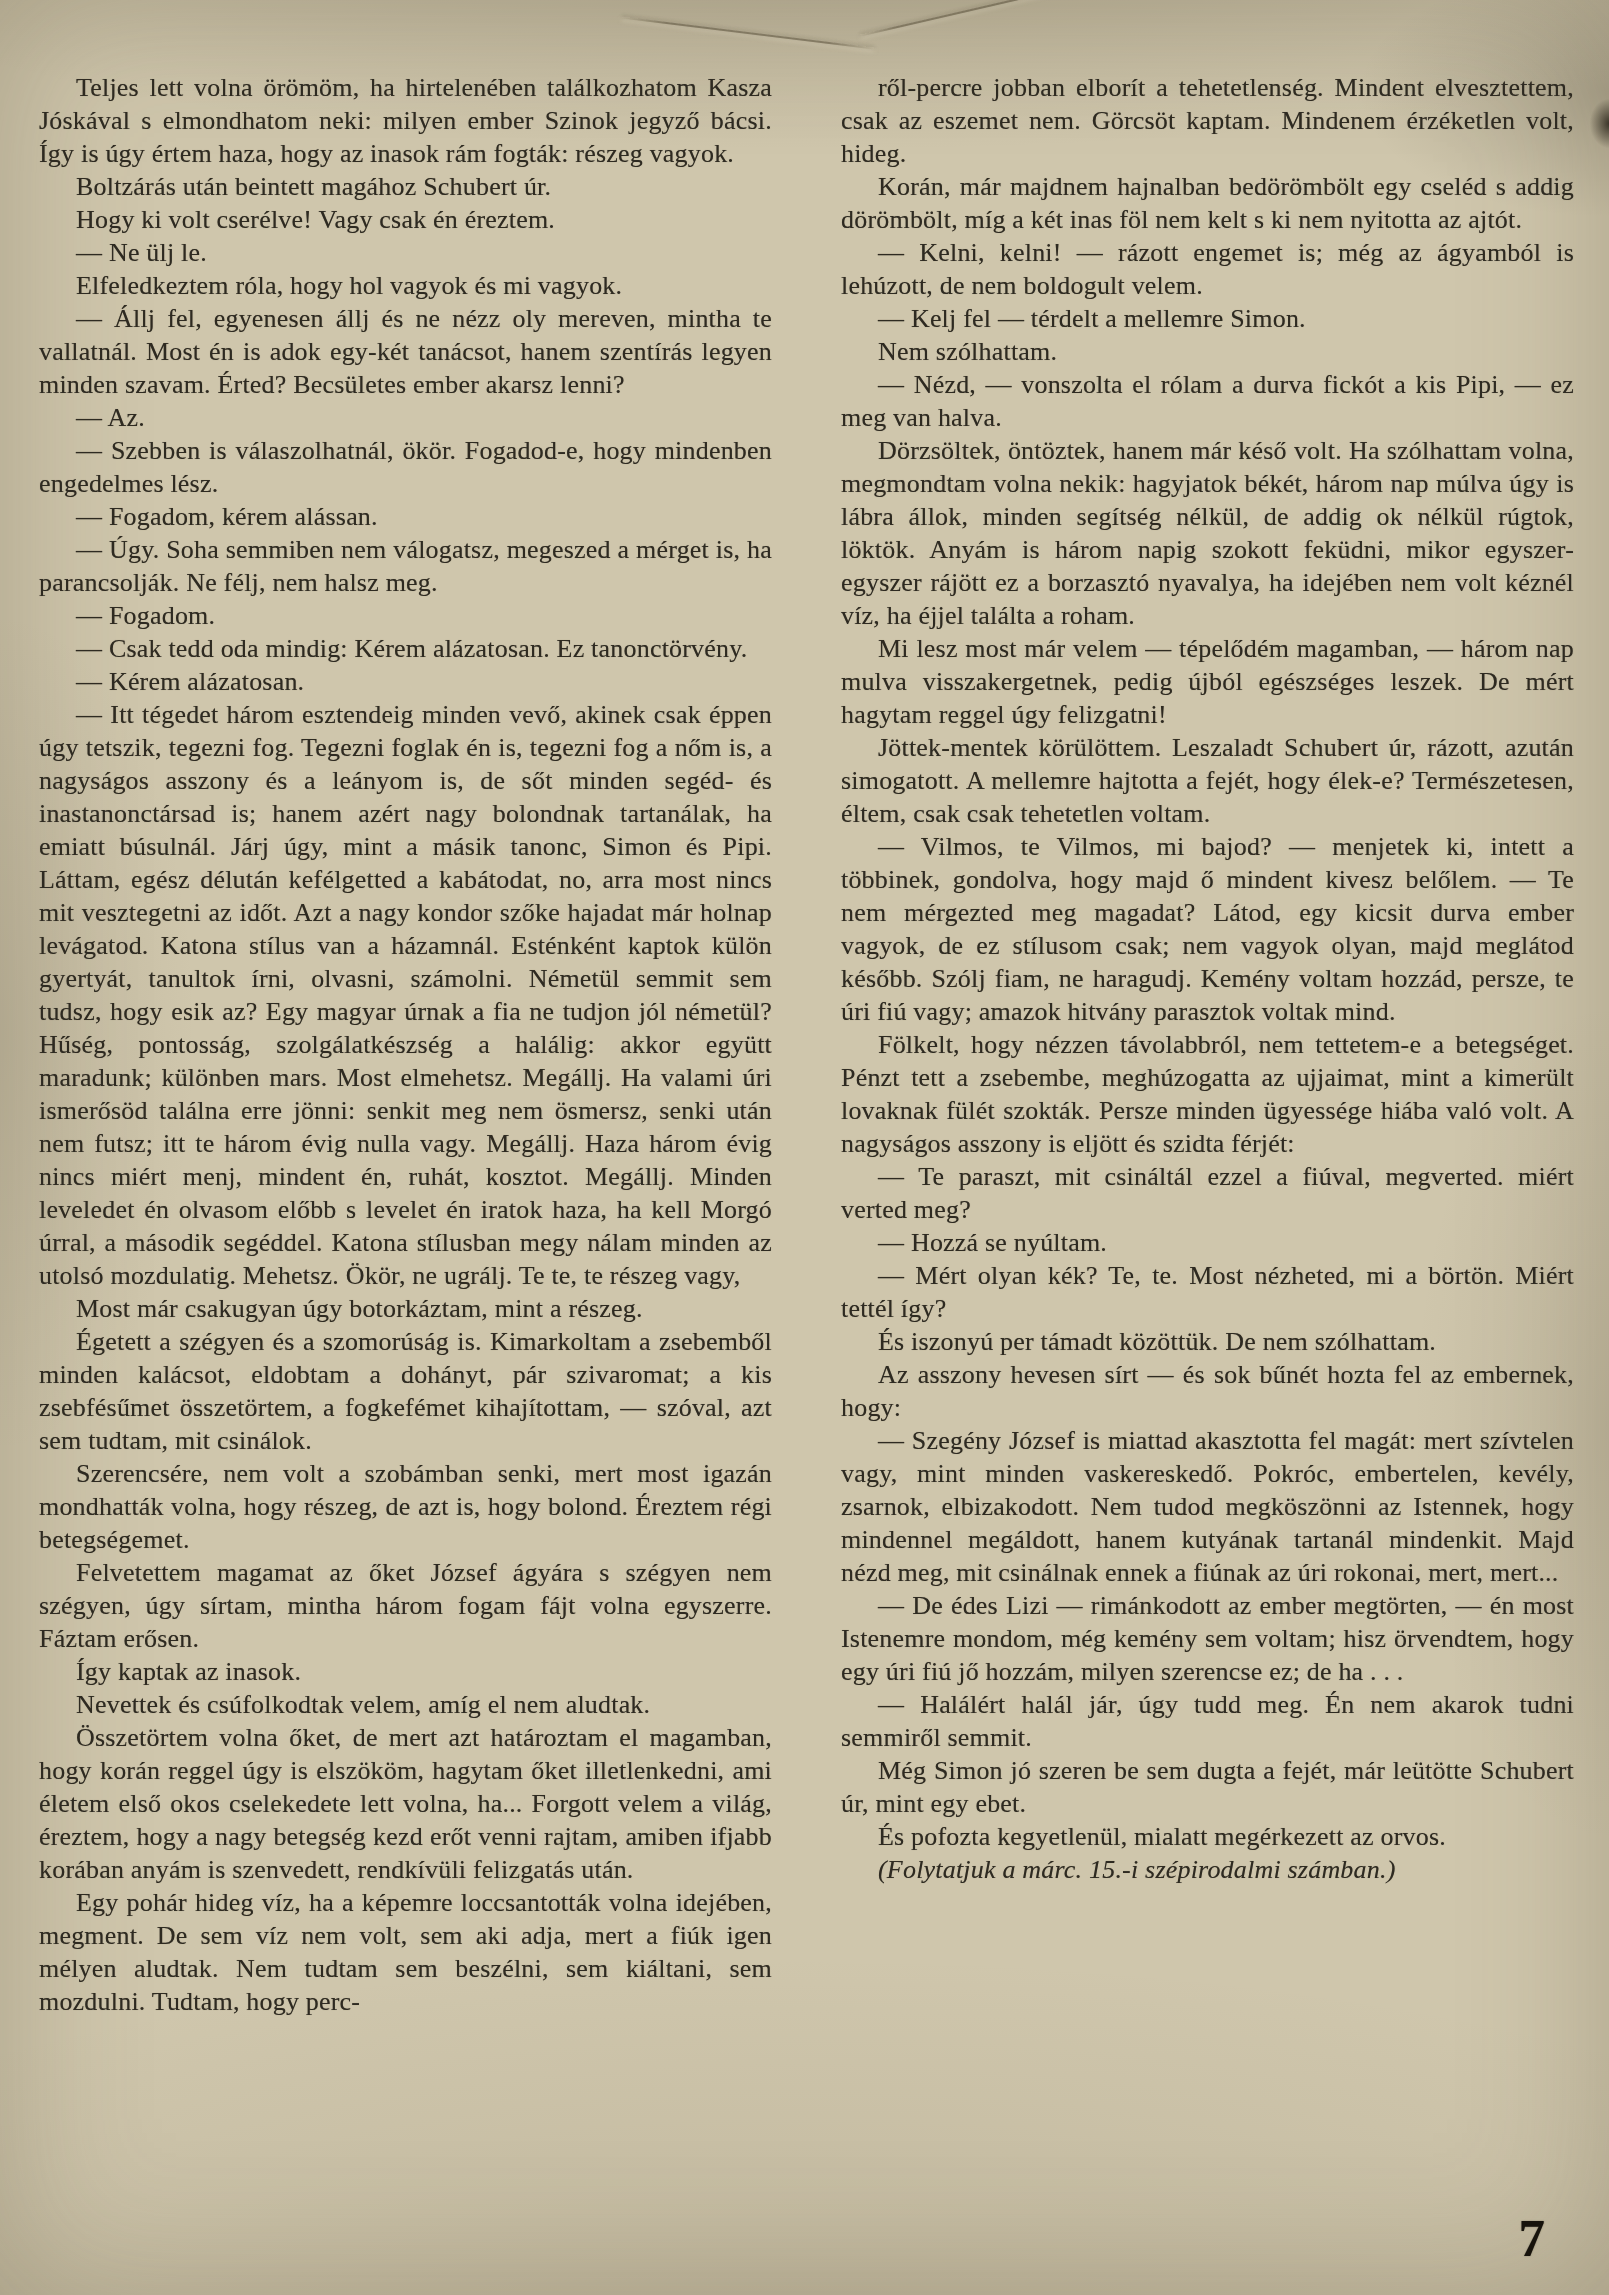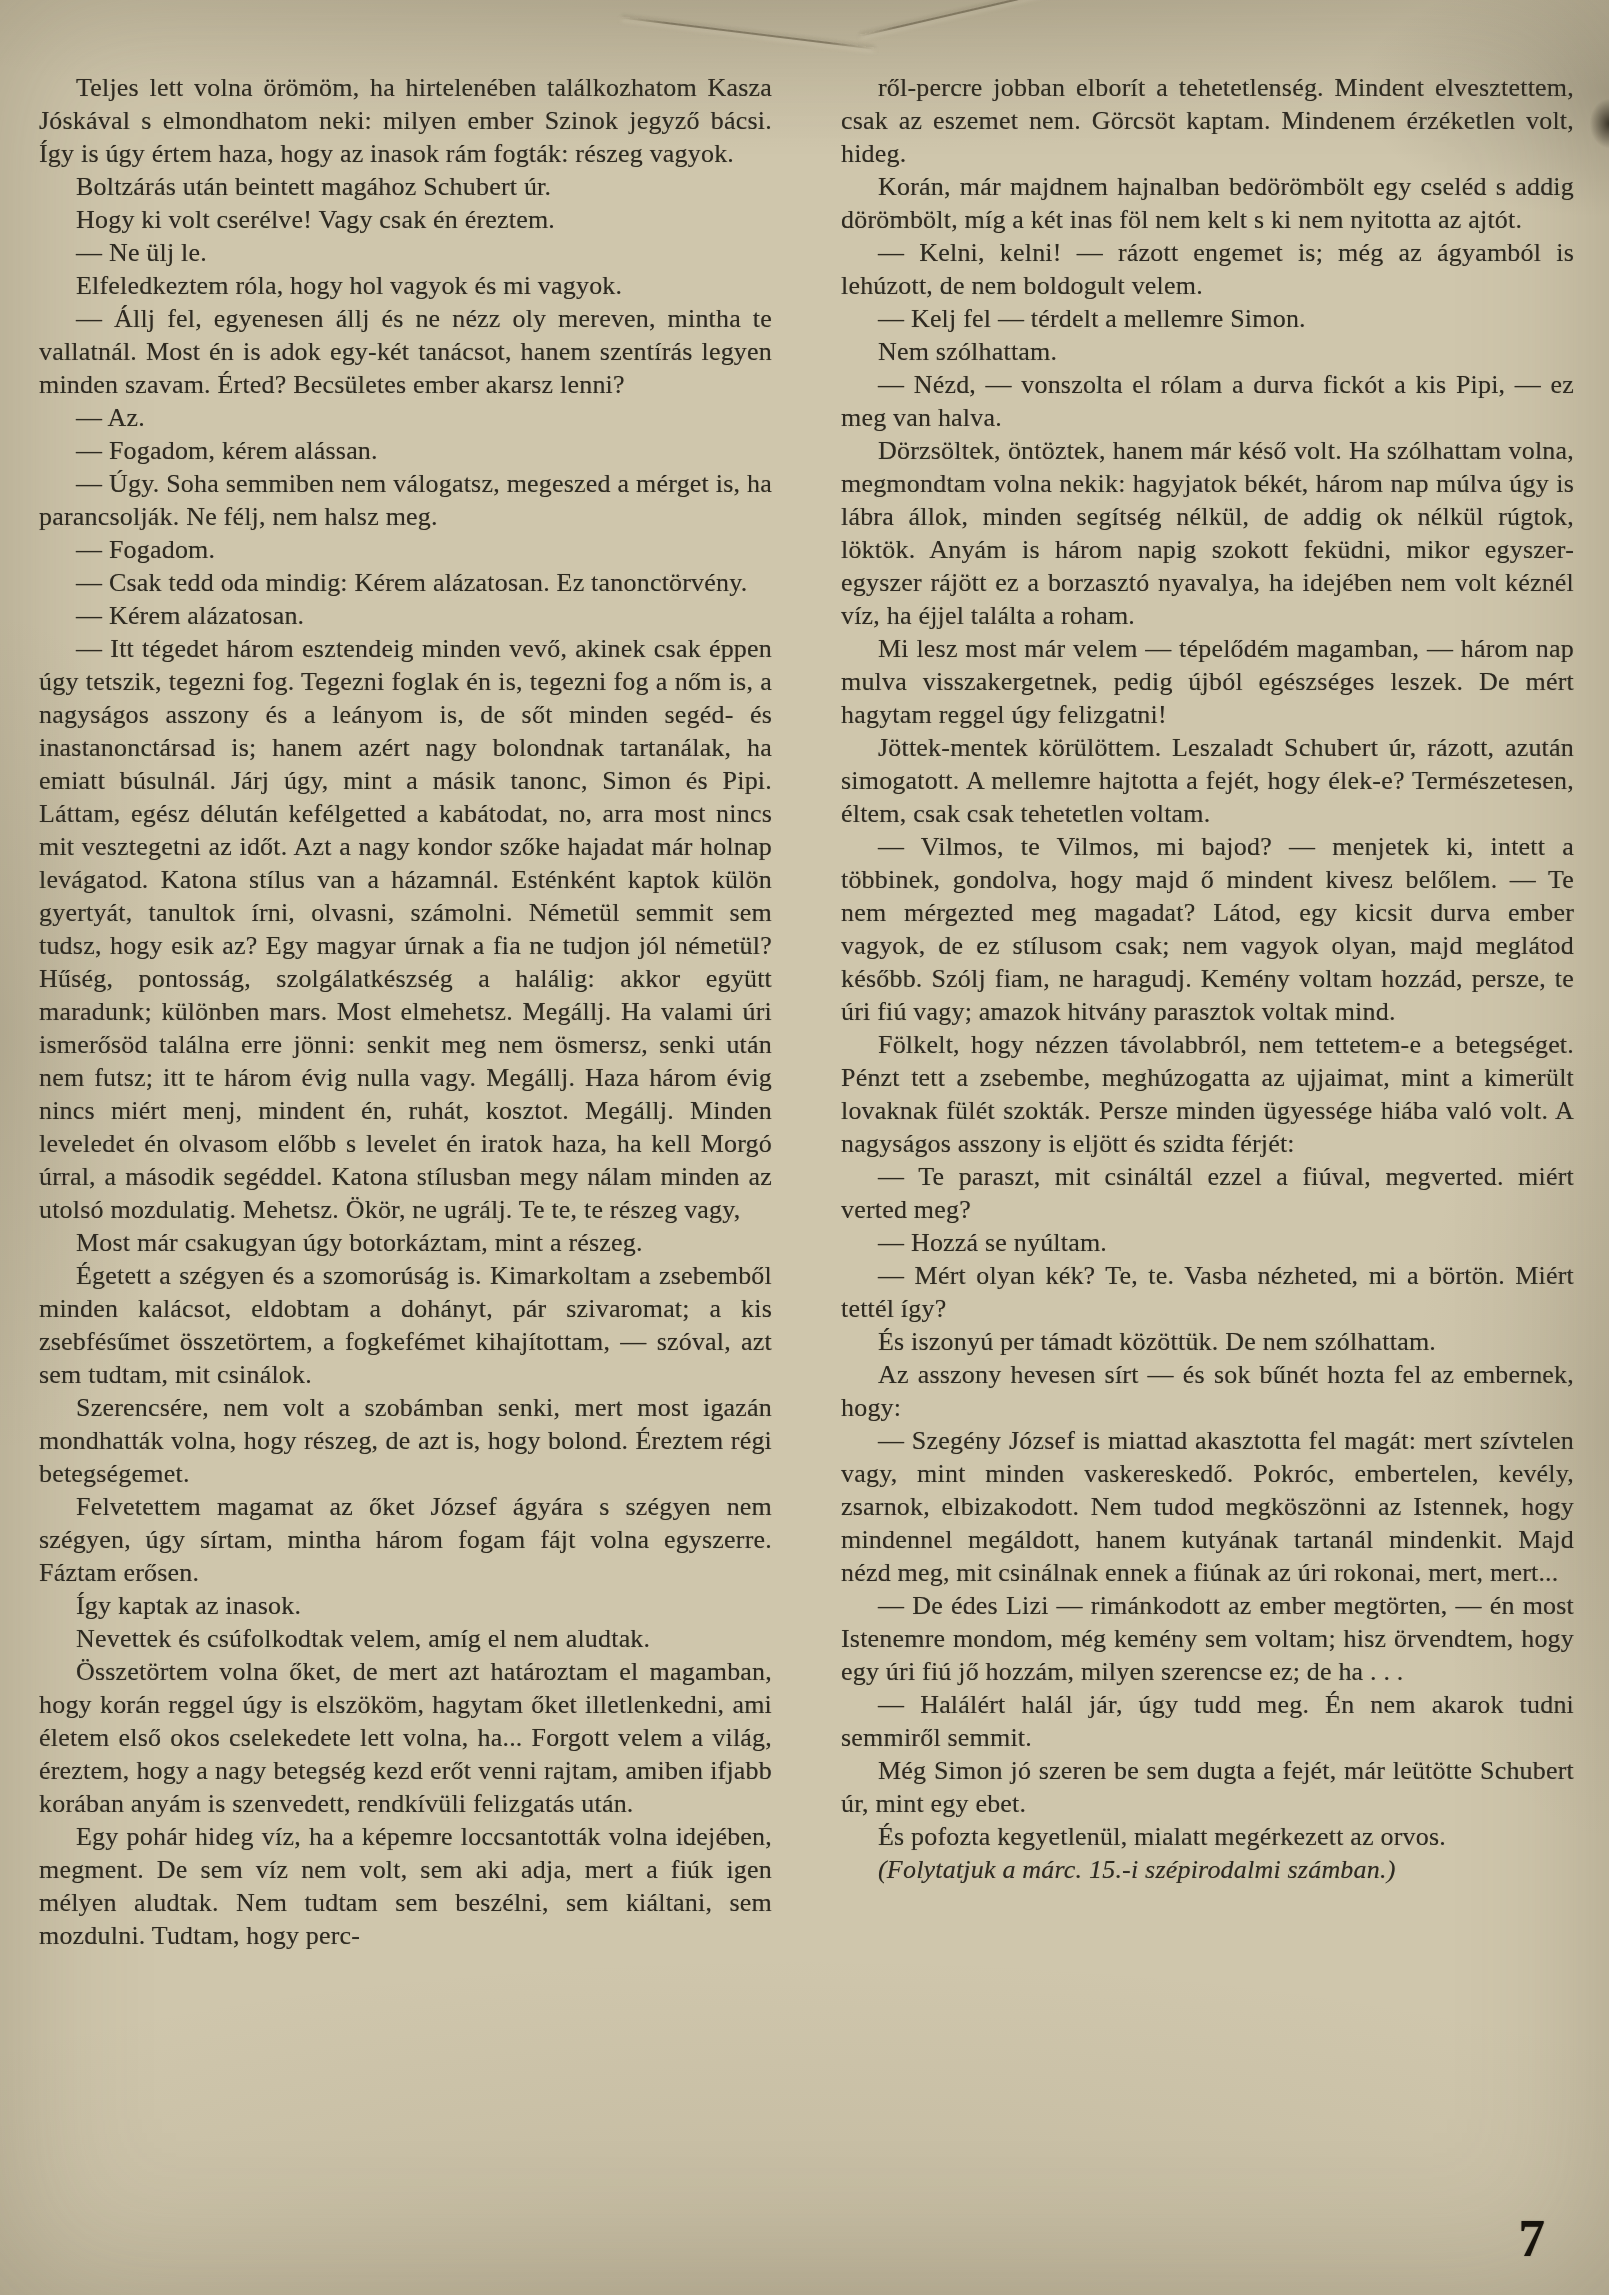--- a/index.html
+++ b/index.html
@@ -71,20 +71,21 @@
 
   <div class="columns">
     <div class="column">
         <p class="para">Teljes lett volna örömöm, ha hirtelenében találkozhatom Kasza Jóskával s elmondhatom neki: milyen ember Szinok jegyző bácsi. Így is úgy értem haza, hogy az inasok rám fogták: részeg vagyok.</p>
         <p class="para">Boltzárás után beintett magához Schubert úr.</p>
         <p class="para">Hogy ki volt cserélve! Vagy csak én éreztem.</p>
         <p class="para">— Ne ülj le.</p>
         <p class="para">Elfeledkeztem róla, hogy hol vagyok és mi vagyok.</p>
         <p class="para">— Állj fel, egyenesen állj és ne nézz oly mereven, mintha te vallatnál. Most én is adok egy-két tanácsot, hanem szentírás legyen minden szavam. Érted? Becsületes ember akarsz lenni?</p>
         <p class="para">— Az.</p>
+        <p class="para">— Szebben is válaszolhatnál, ökör. Fogadod-e, hogy mindenben engedelmes lész.</p>
         <p class="para">— Fogadom, kérem alássan.</p>
         <p class="para">— Úgy. Soha semmiben nem válogatsz, megeszed a mérget is, ha parancsolják. Ne félj, nem halsz meg.</p>
         <p class="para">— Fogadom.</p>
         <p class="para">— Csak tedd oda mindig: Kérem alázatosan. Ez tanonctörvény.</p>
         <p class="para">— Kérem alázatosan.</p>
         <p class="para">— Itt tégedet három esztendeig minden vevő, akinek csak éppen úgy tetszik, tegezni fog. Tegezni foglak én is, tegezni fog a nőm is, a nagyságos asszony és a leányom is, de sőt minden segéd- és inastanonctársad is; hanem azért nagy bolondnak tartanálak, ha emiatt búsulnál. Járj úgy, mint a másik tanonc, Simon és Pipi. Láttam, egész délután kefélgetted a kabátodat, no, arra most nincs mit vesztegetni az időt. Azt a nagy kondor szőke hajadat már holnap levágatod. Katona stílus van a házamnál. Esténként kaptok külön gyertyát, tanultok írni, olvasni, számolni. Németül semmit sem tudsz, hogy esik az? Egy magyar úrnak a fia ne tudjon jól németül? Hűség, pontosság, szolgálatkészség a halálig: akkor együtt maradunk; különben mars. Most elmehetsz. Megállj. Ha valami úri ismerősöd találna erre jönni: senkit meg nem ösmersz, senki után nem futsz; itt te három évig nulla vagy. Megállj. Haza három évig nincs miért menj, mindent én, ruhát, kosztot. Megállj. Minden leveledet én olvasom előbb s levelet én iratok haza, ha kell Morgó úrral, a második segéddel. Katona stílusban megy nálam minden az utolsó mozdulatig. Mehetsz. Ökör, ne ugrálj. Te te, te részeg vagy,</p>
         <p class="para">Most már csakugyan úgy botorkáztam, mint a részeg.</p>
         <p class="para">Égetett a szégyen és a szomorúság is. Kimarkoltam a zsebemből minden kalácsot, eldobtam a dohányt, pár szivaromat; a kis zsebfésűmet összetörtem, a fogkefémet kihajítottam, — szóval, azt sem tudtam, mit csinálok.</p>
         <p class="para">Szerencsére, nem volt a szobámban senki, mert most igazán mondhatták volna, hogy részeg, de azt is, hogy bolond. Éreztem régi betegségemet.</p>
         <p class="para">Felvetettem magamat az őket József ágyára s szégyen nem szégyen, úgy sírtam, mintha három fogam fájt volna egyszerre. Fáztam erősen.</p>
@@ -100,21 +101,21 @@
         <p class="para">— Kelj fel — térdelt a mellemre Simon.</p>
         <p class="para">Nem szólhattam.</p>
         <p class="para">— Nézd, — vonszolta el rólam a durva fickót a kis Pipi, — ez meg van halva.</p>
         <p class="para">Dörzsöltek, öntöztek, hanem már késő volt. Ha szólhattam volna, megmondtam volna nekik: hagyjatok békét, három nap múlva úgy is lábra állok, minden segítség nélkül, de addig ok nélkül rúgtok, löktök. Anyám is három napig szokott feküdni, mikor egyszer-egyszer rájött ez a borzasztó nyavalya, ha idejében nem volt kéznél víz, ha éjjel találta a roham.</p>
         <p class="para">Mi lesz most már velem — tépelődém magamban, — három nap mulva visszakergetnek, pedig újból egészséges leszek. De mért hagytam reggel úgy felizgatni!</p>
         <p class="para">Jöttek-mentek körülöttem. Leszaladt Schubert úr, rázott, azután simogatott. A mellemre hajtotta a fejét, hogy élek-e? Természetesen, éltem, csak csak tehetetlen voltam.</p>
         <p class="para">— Vilmos, te Vilmos, mi bajod? — menjetek ki, intett a többinek, gondolva, hogy majd ő mindent kivesz belőlem. — Te nem mérgezted meg magadat? Látod, egy kicsit durva ember vagyok, de ez stílusom csak; nem vagyok olyan, majd meglátod később. Szólj fiam, ne haragudj. Kemény voltam hozzád, persze, te úri fiú vagy; amazok hitvány parasztok voltak mind.</p>
         <p class="para">Fölkelt, hogy nézzen távolabbról, nem tettetem-e a betegséget. Pénzt tett a zsebembe, meghúzogatta az ujjaimat, mint a kimerült lovaknak fülét szokták. Persze minden ügyessége hiába való volt. A nagyságos asszony is eljött és szidta férjét:</p>
         <p class="para">— Te paraszt, mit csináltál ezzel a fiúval, megverted. miért verted meg?</p>
         <p class="para">— Hozzá se nyúltam.</p>
-        <p class="para">— Mért olyan kék? Te, te. Vasba nézheted, mi a börtön. Miért tettél így?</p>
+        <p class="para">— Mért olyan kék? Te, te. Most nézheted, mi a börtön. Miért tettél így?</p>
         <p class="para">És iszonyú per támadt közöttük. De nem szólhattam.</p>
         <p class="para">Az asszony hevesen sírt — és sok bűnét hozta fel az embernek, hogy:</p>
         <p class="para">— Szegény József is miattad akasztotta fel magát: mert szívtelen vagy, mint minden vaskereskedő. Pokróc, embertelen, kevély, zsarnok, elbizakodott. Nem tudod megköszönni az Istennek, hogy mindennel megáldott, hanem kutyának tartanál mindenkit. Majd nézd meg, mit csinálnak ennek a fiúnak az úri rokonai, mert, mert...</p>
         <p class="para">— De édes Lizi — rimánkodott az ember megtörten, — én most Istenemre mondom, még kemény sem voltam; hisz örvendtem, hogy egy úri fiú jő hozzám, milyen szerencse ez; de ha . . .</p>
         <p class="para">— Halálért halál jár, úgy tudd meg. Én nem akarok tudni semmiről semmit.</p>
         <p class="para">Még Simon jó szeren be sem dugta a fejét, már leütötte Schubert úr, mint egy ebet.</p>
         <p class="para">És pofozta kegyetlenül, mialatt megérkezett az orvos.</p>
         <p class="para italic">(Folytatjuk a márc. 15.-i szépirodalmi számban.)</p>
       </div>
   </div>

